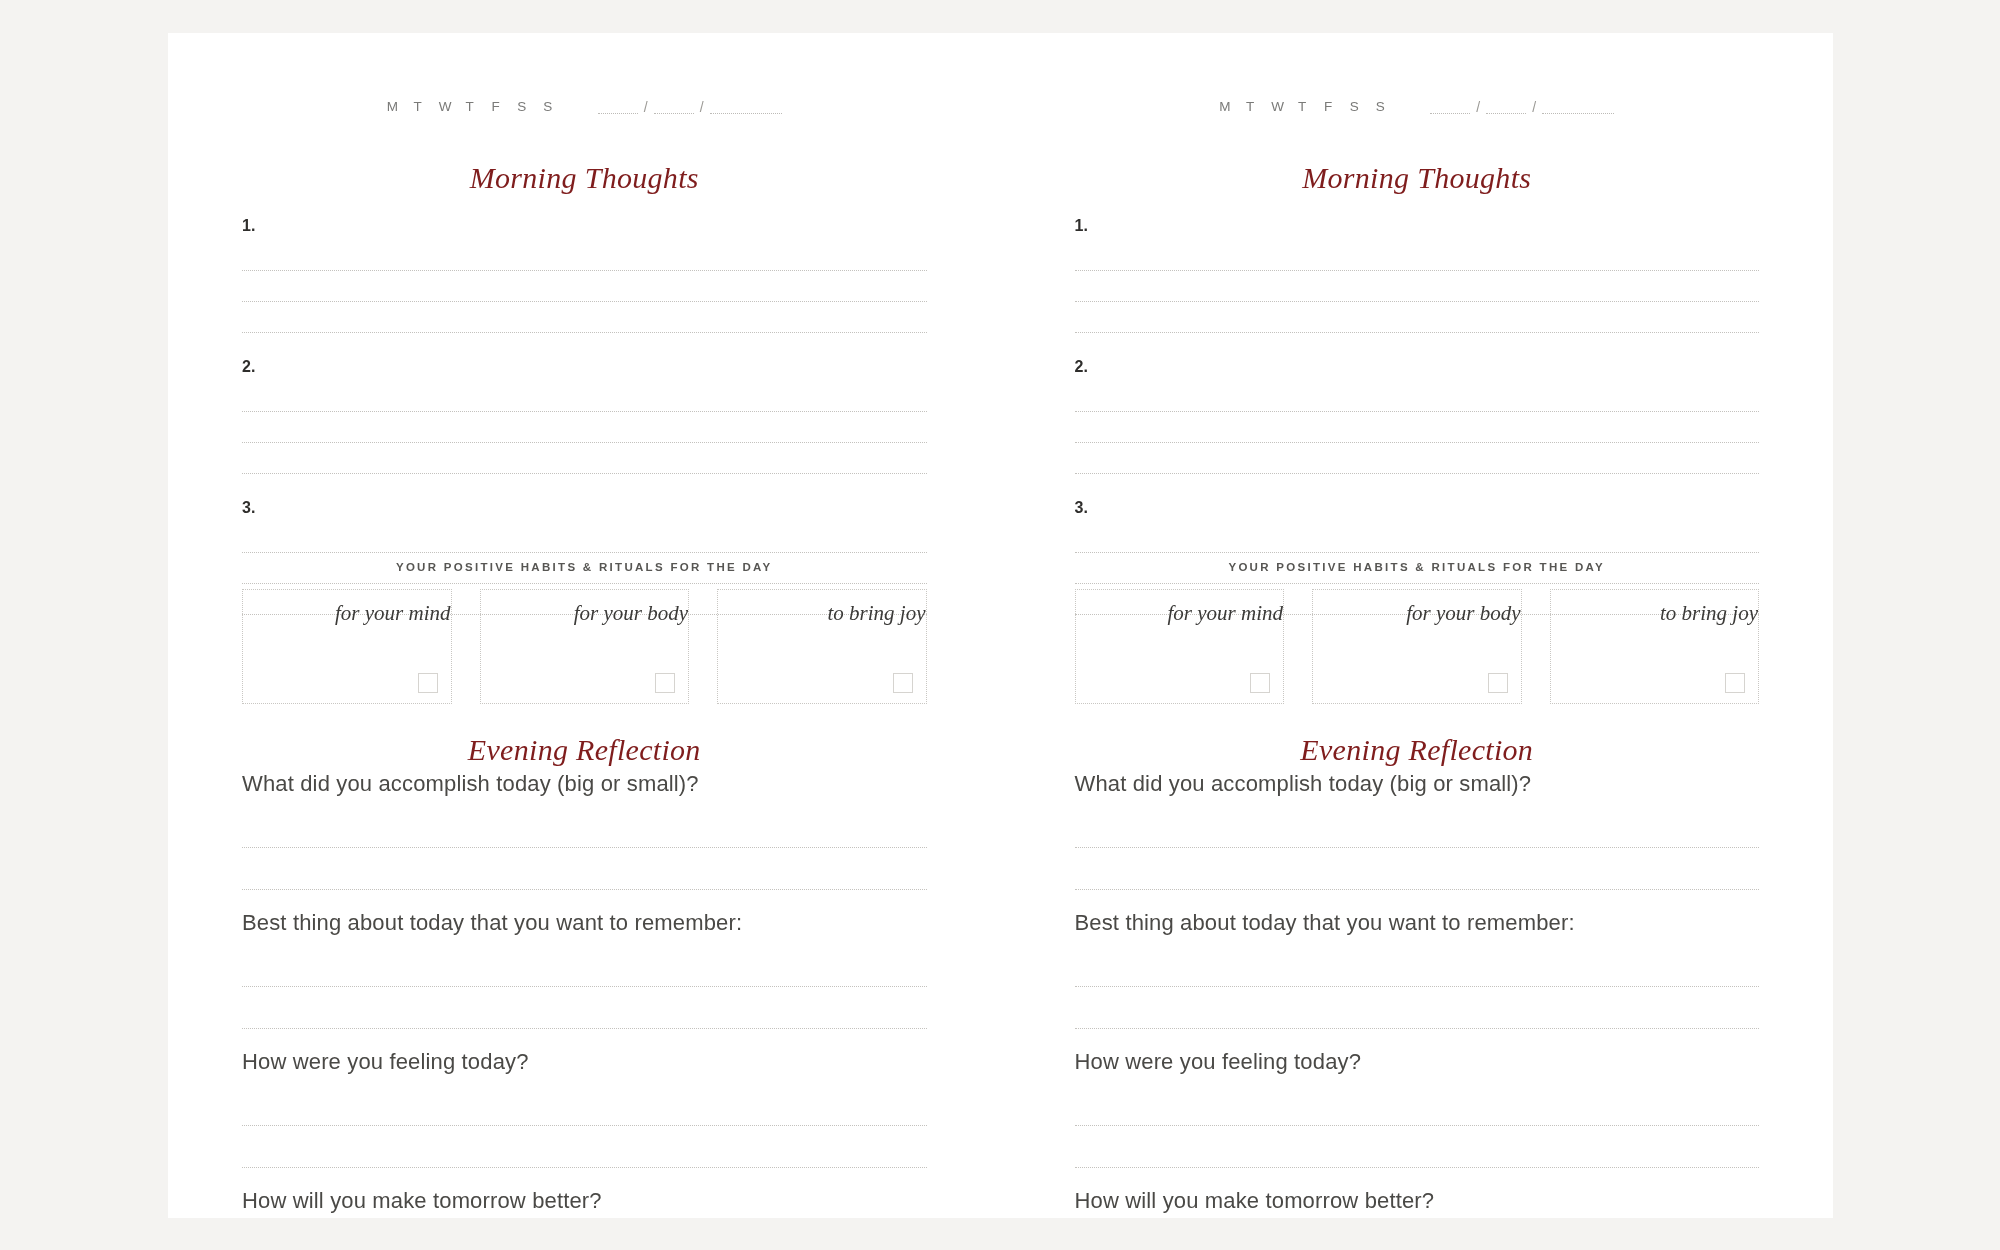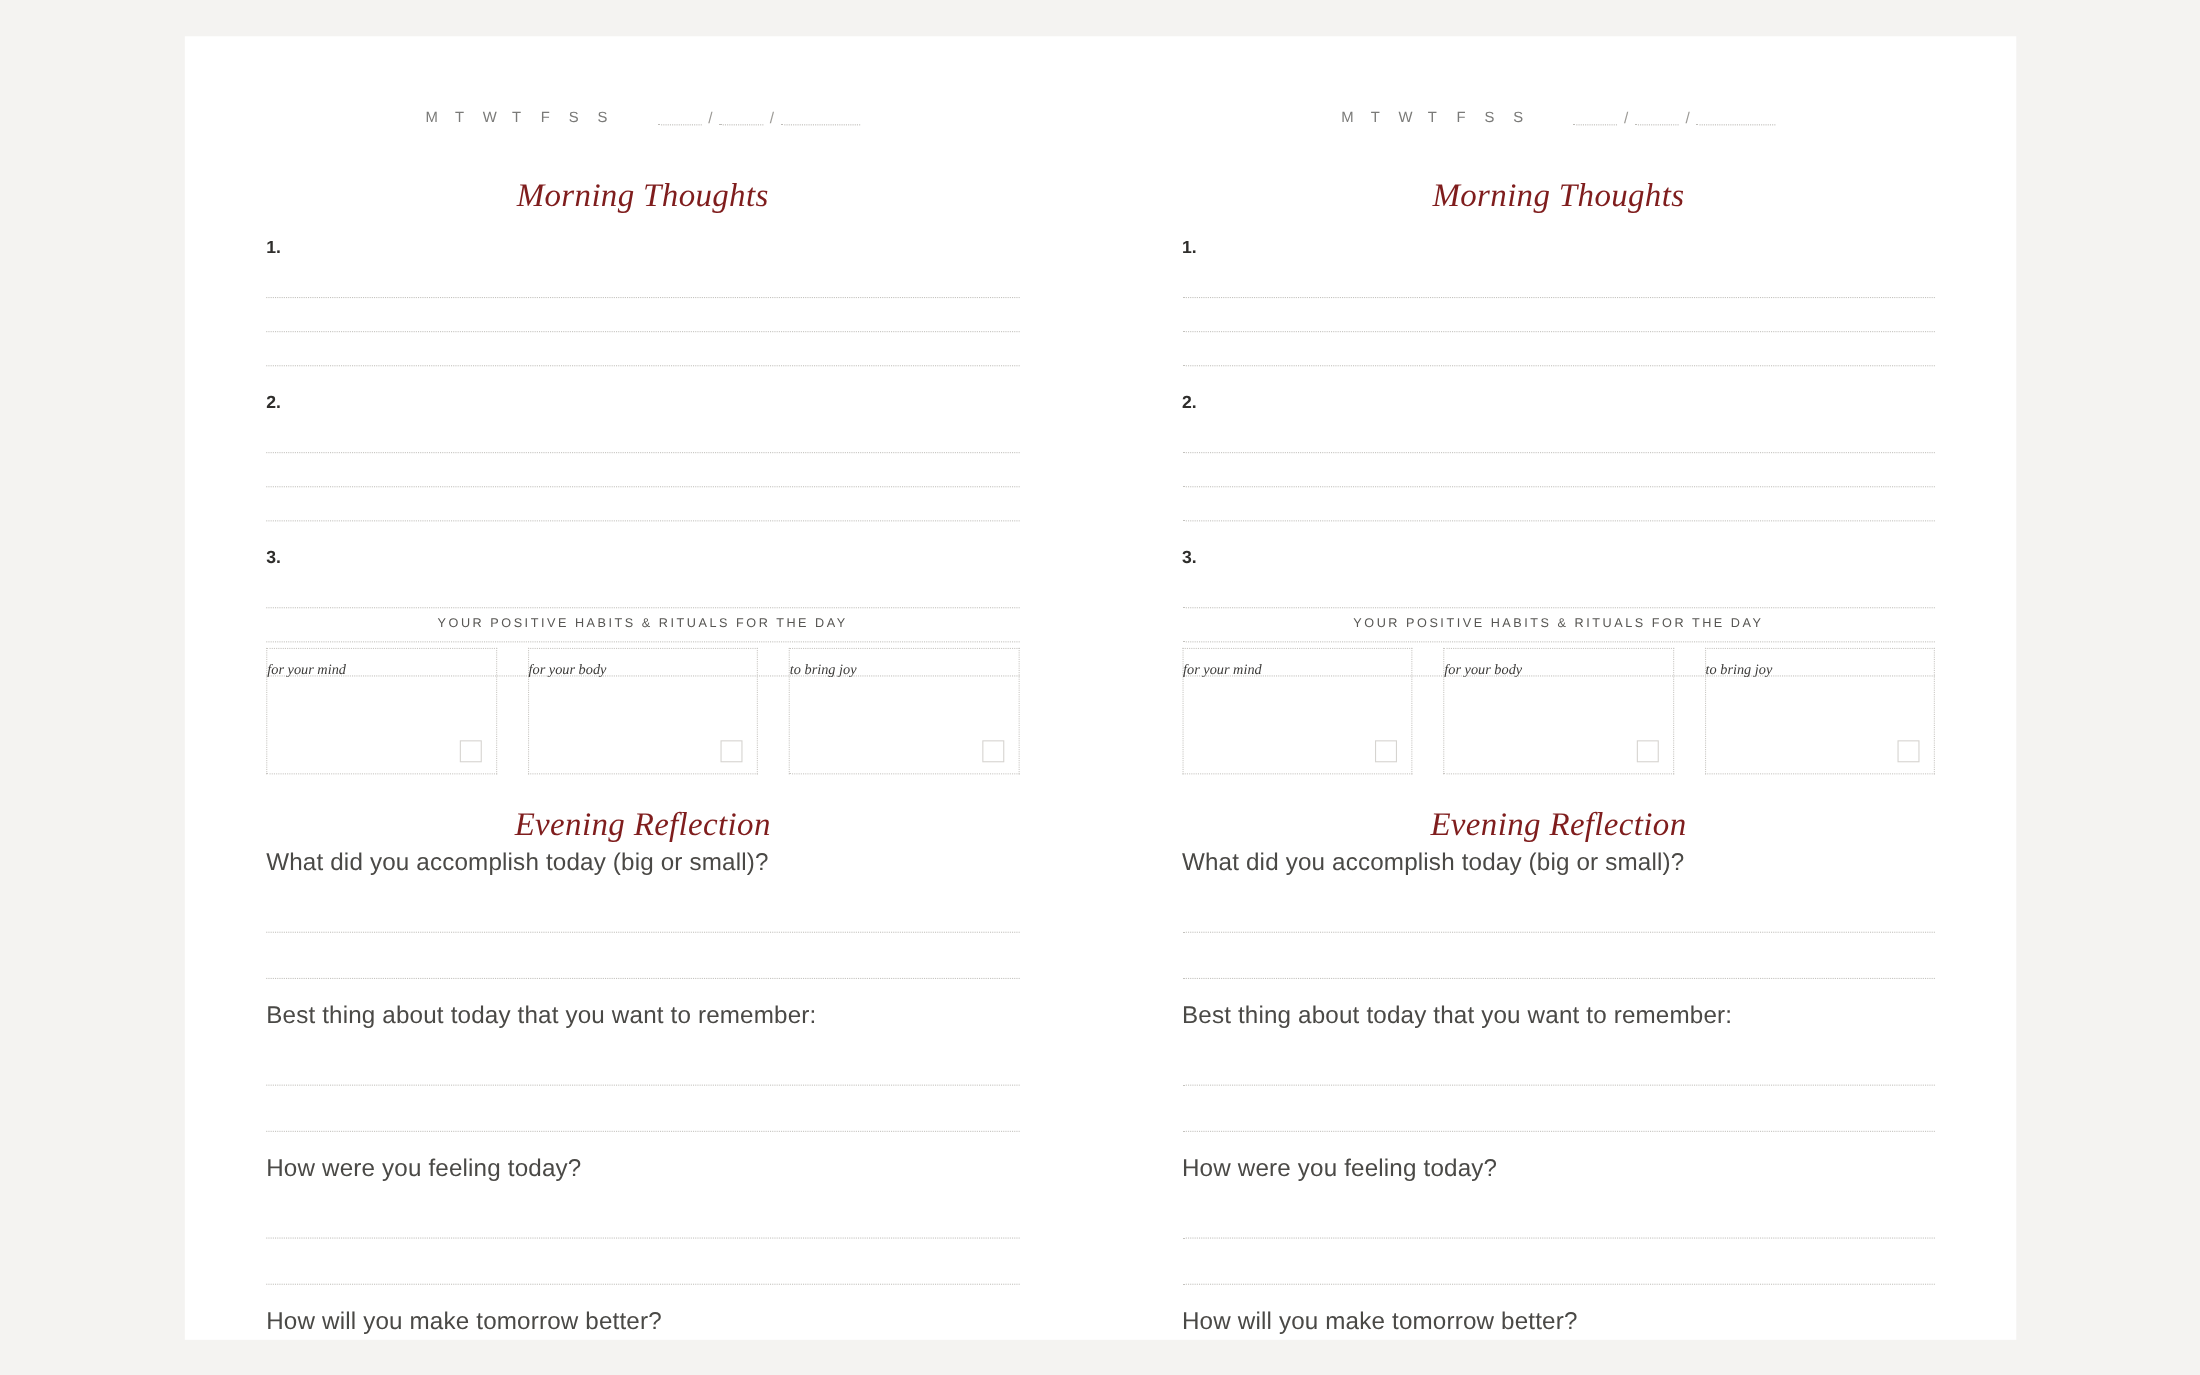--- a/index.html
+++ b/index.html
@@ -120,43 +120,43 @@
   }
 
   
   .habits-heading {
     position: absolute;
     top: 528px;
     left: 0;
     right: 0;
     text-align: center;
     font-size: 11.5px;
-    font-weight: normal;
+    font-weight: bold;
     letter-spacing: 2.3px;
     color: #575653;
   }
   .habit-boxes {
     position: absolute;
     top: 556px;
     left: 0;
     right: 0;
     display: flex;
     gap: 28px;
   }
   .habit-box {
     flex: 1;
     height: 113px;
     border: 1px dotted #c9c7c3;
     position: relative;
   }
   .habit-label {
-    text-align: left;
+    text-align: right;
     font-family: "Liberation Serif", serif;
     font-style: italic;
-    font-size: 13px;
+    font-size: 21px;
     color: #3b3a38;
     margin-top: 11px;
   }
   .habit-check {
     position: absolute;
     right: 13px;
     bottom: 10px;
     width: 18px;
     height: 18px;
     border: 1px solid #d6d4d0;

